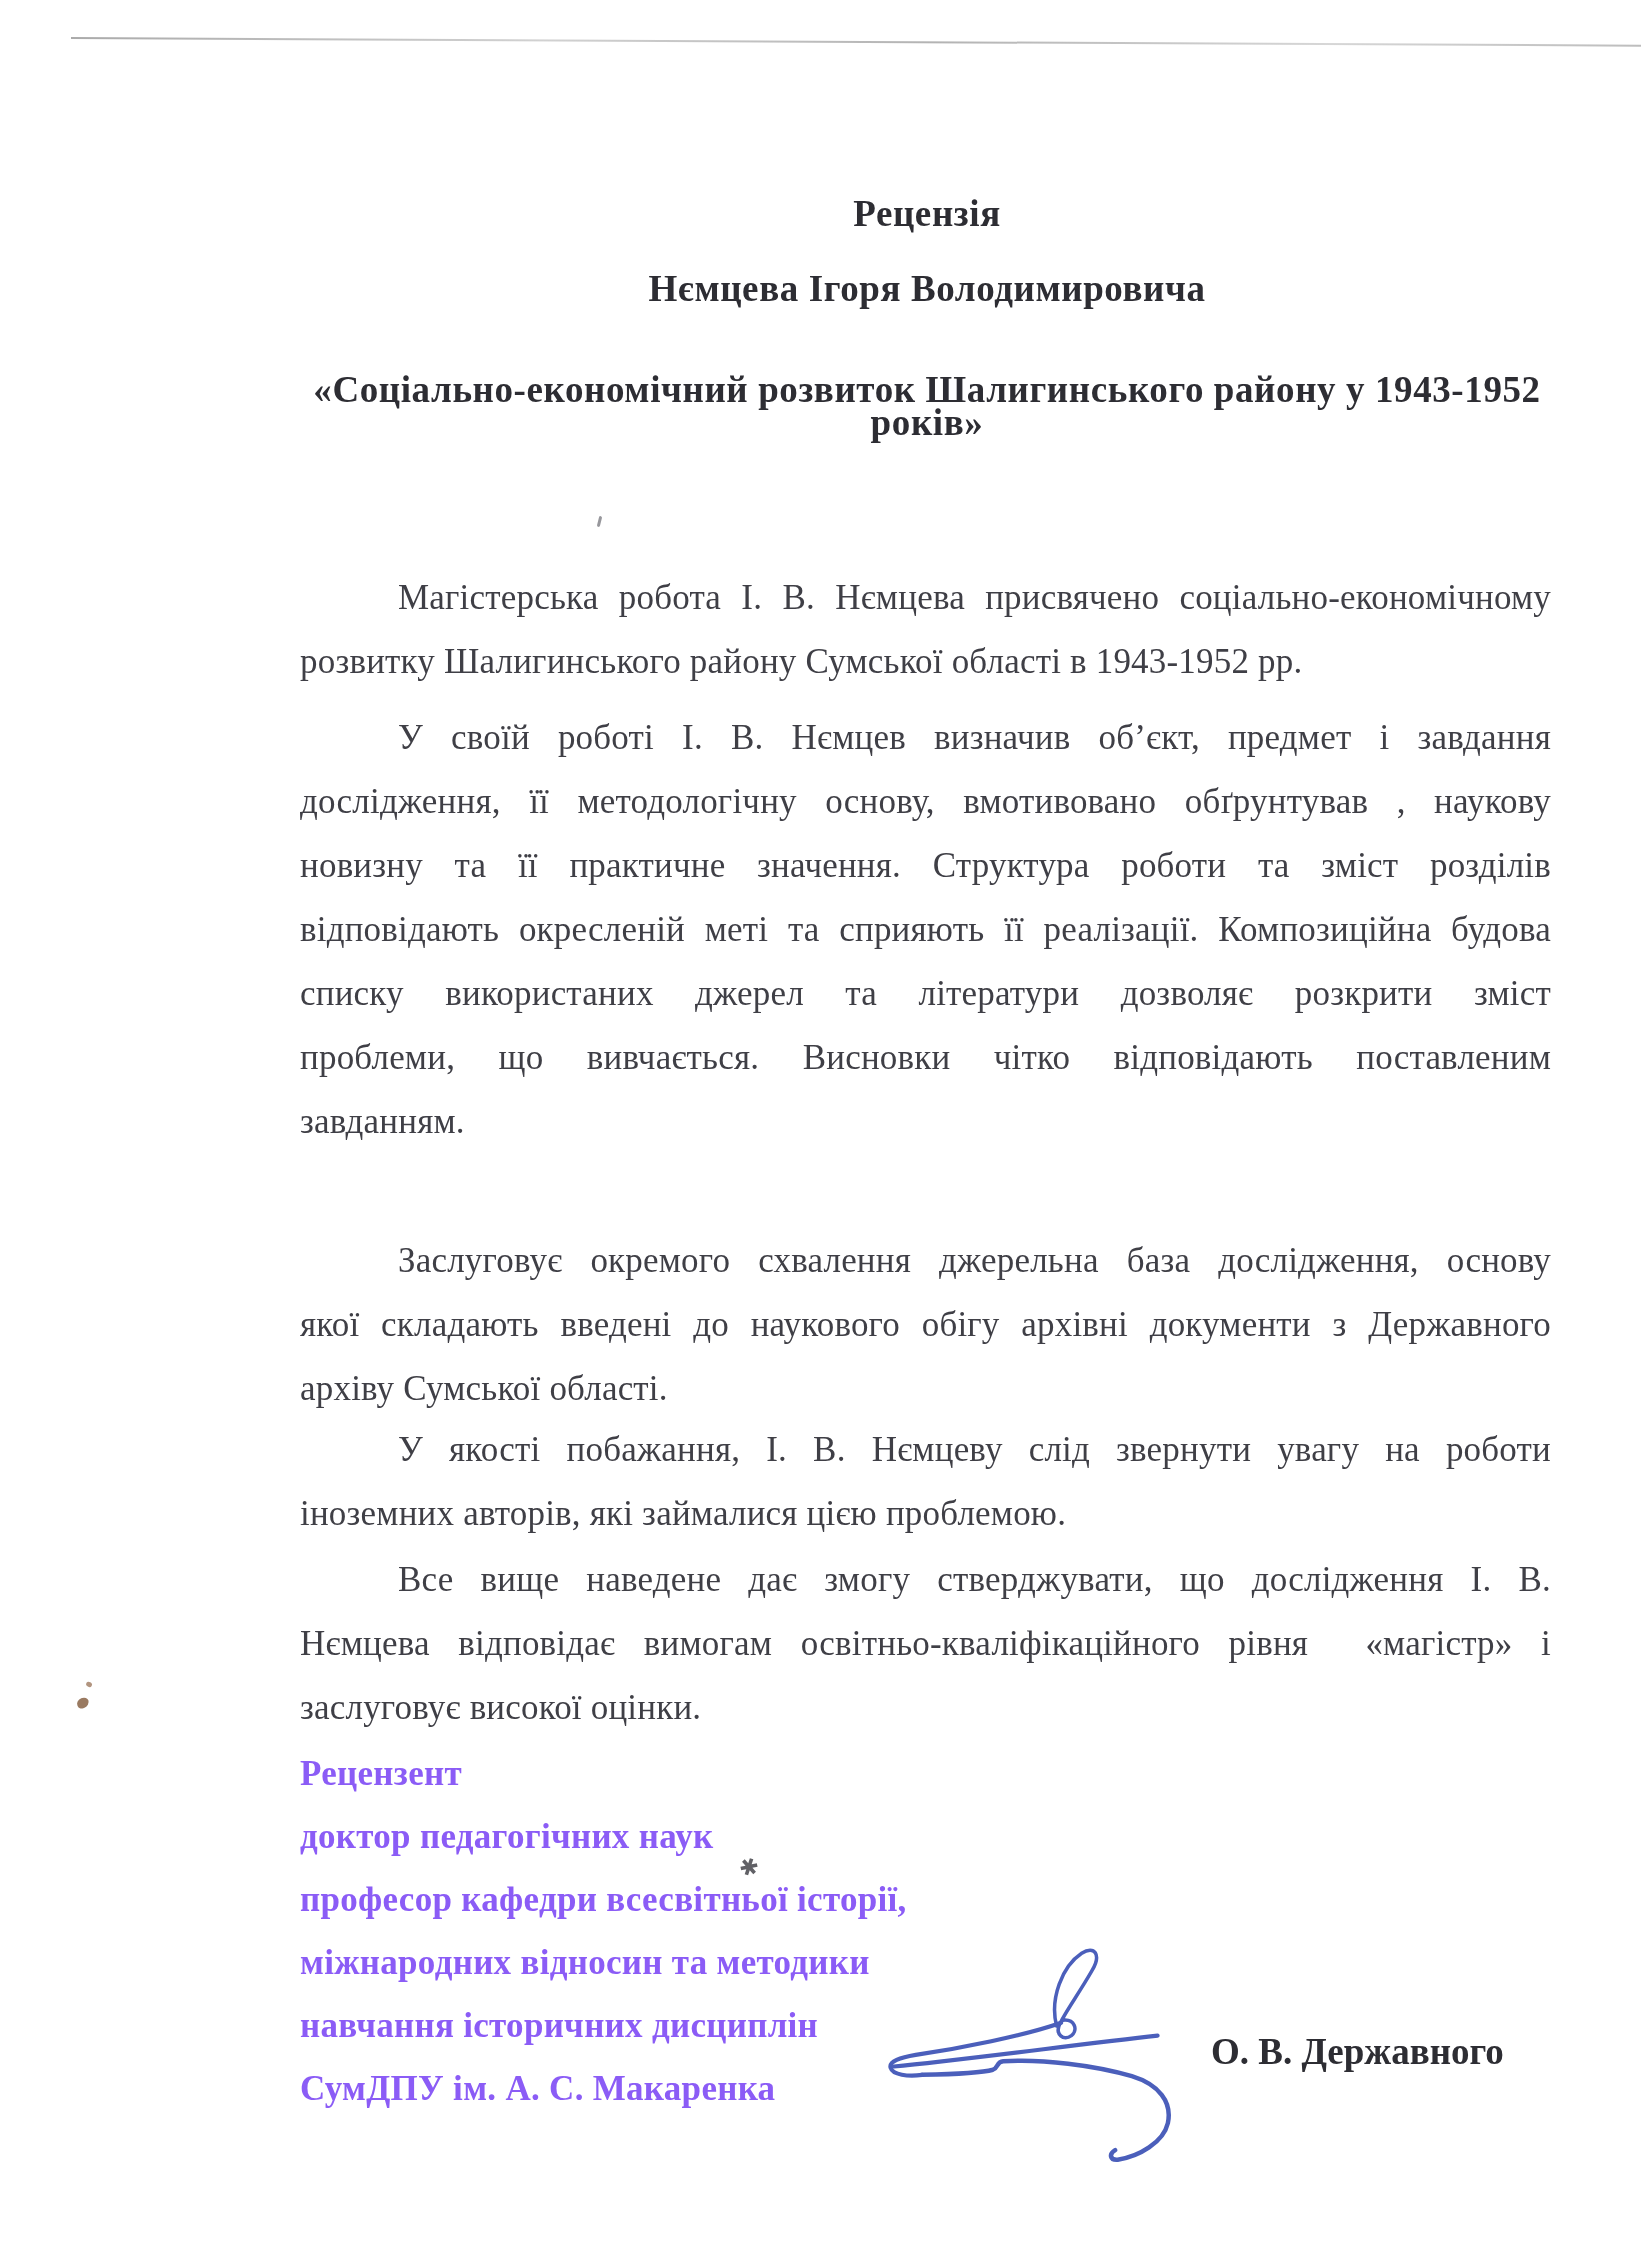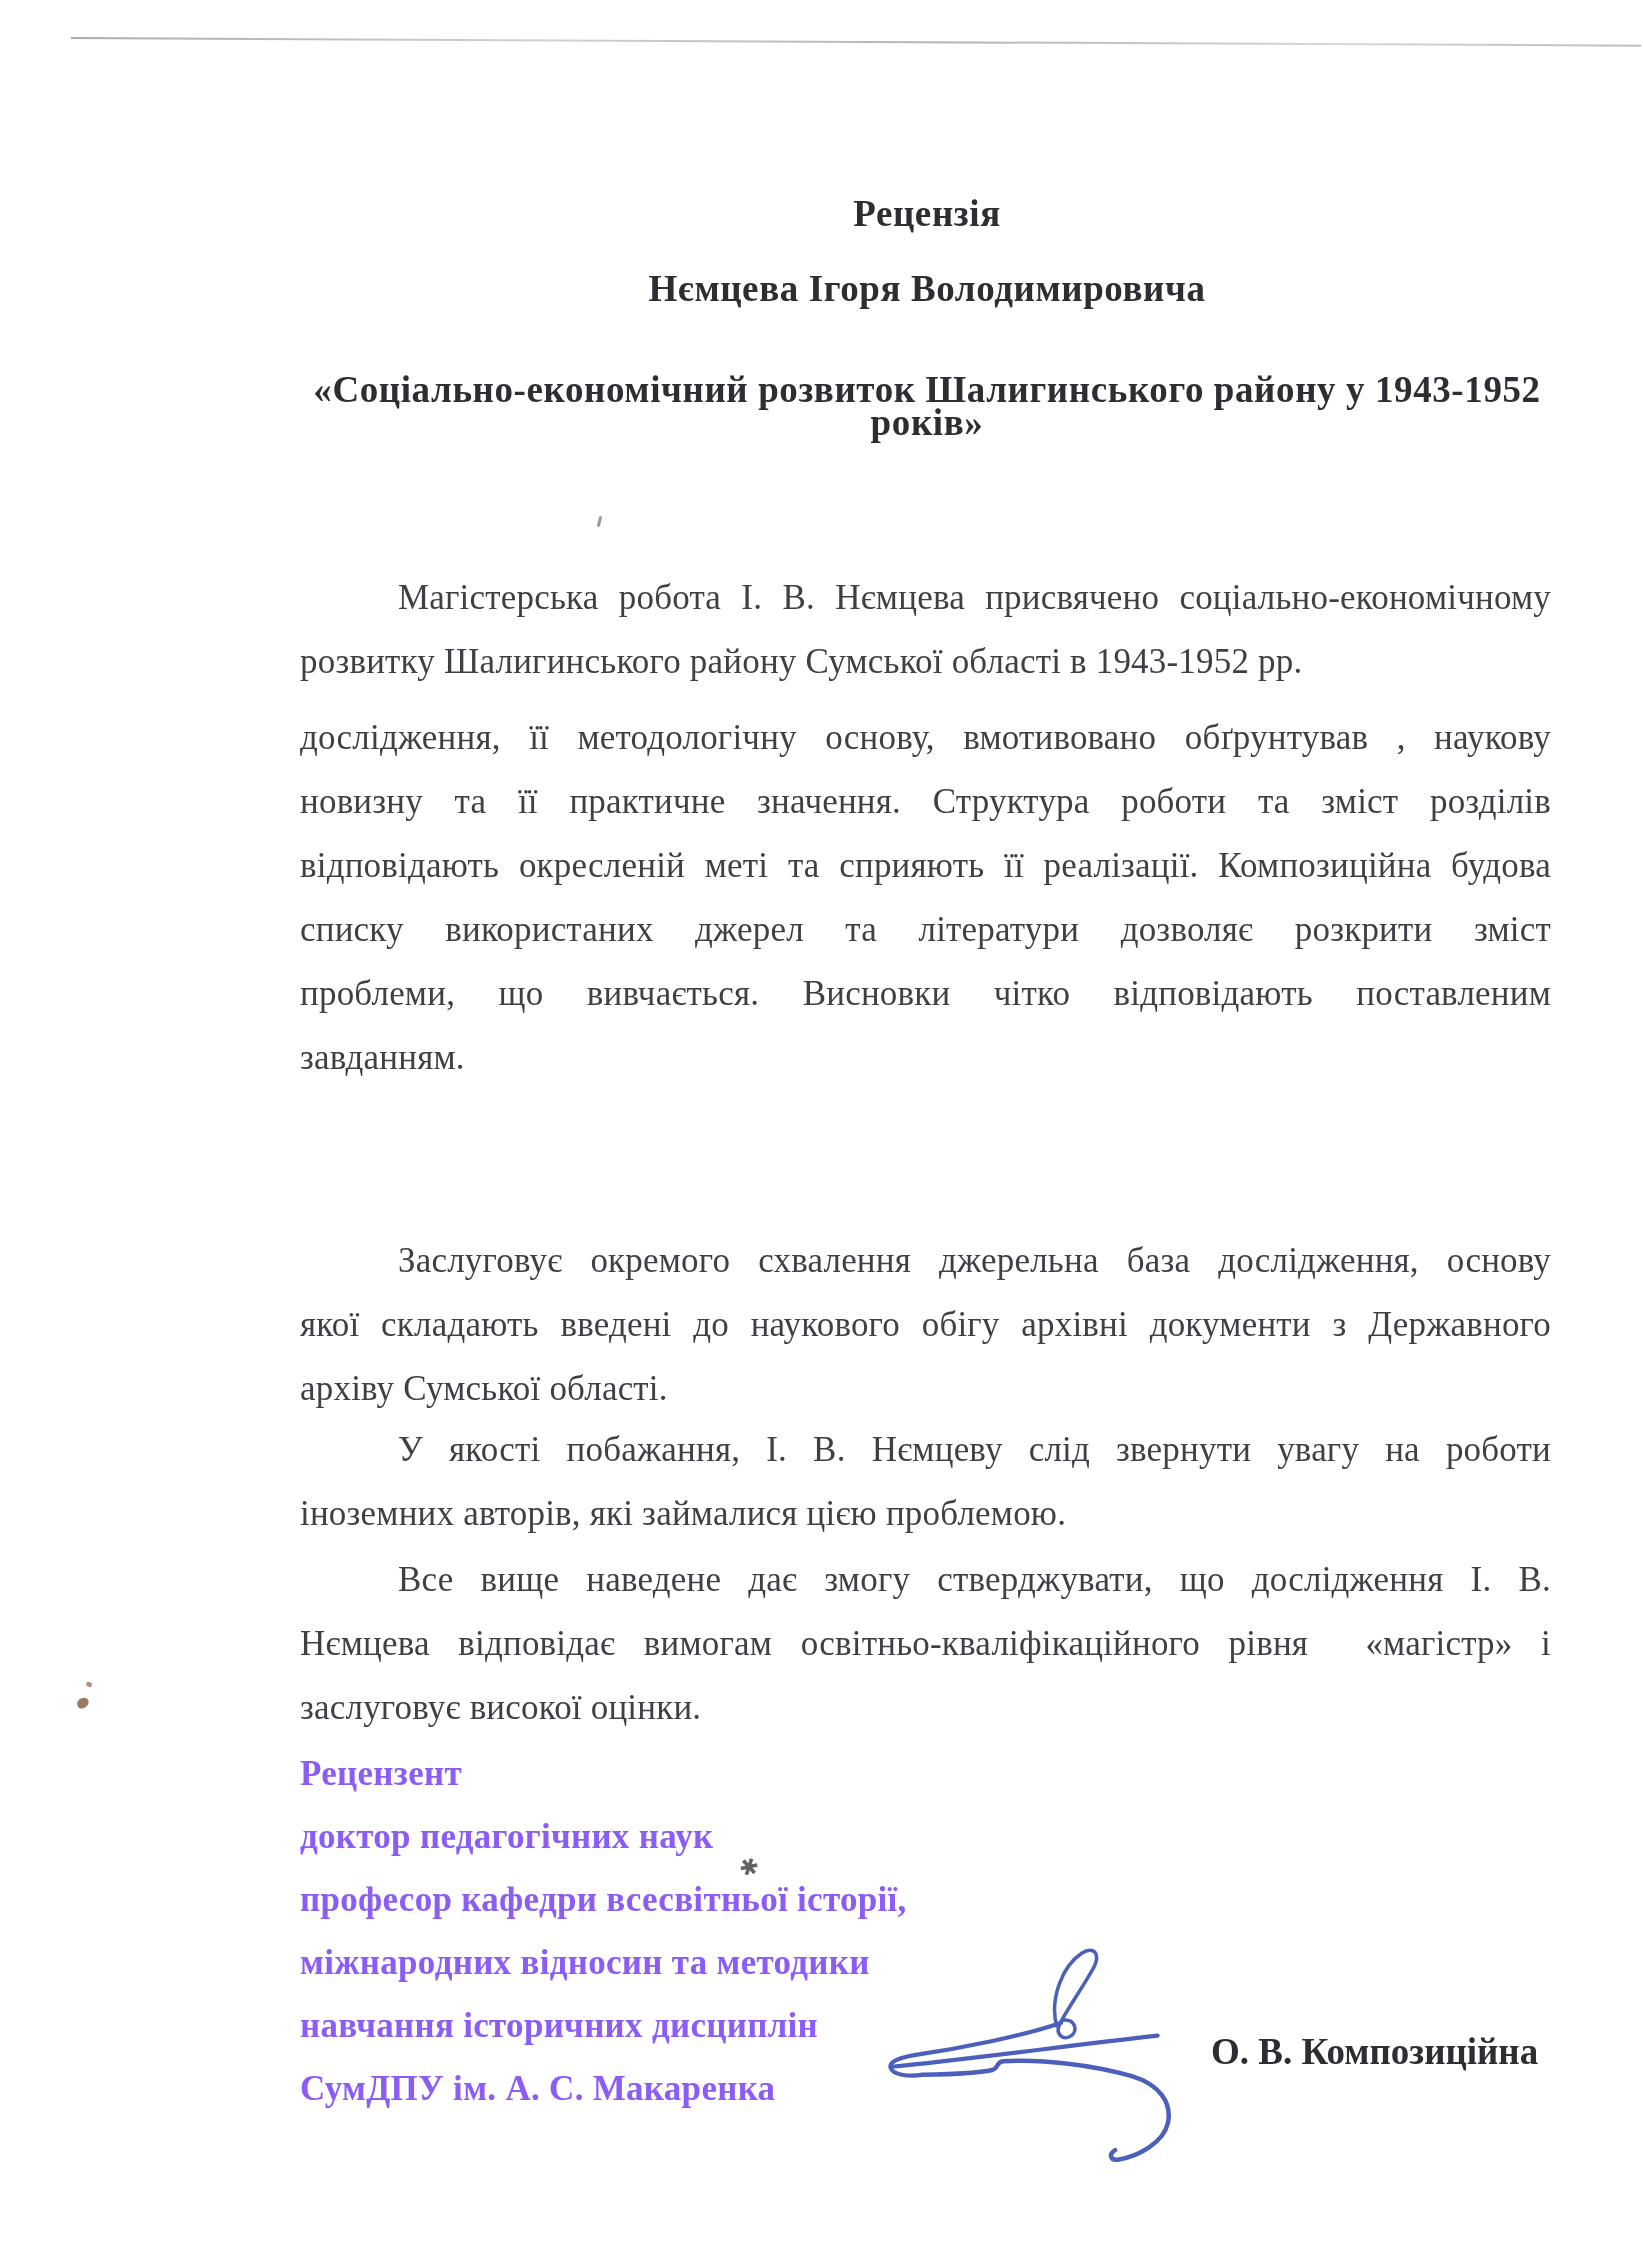--- a/index.html
+++ b/index.html
@@ -94,20 +94,21 @@
       <div class="title-line">«Соціально-економічний розвиток Шалигинського району у 1943-1952</div>
       <div class="title-line">років»</div>
     </div>
 
   <div class="para para-1">
       <div class="line indent">Магістерська робота І. В. Нємцева присвячено соціально-економічному</div>
       <div class="line last">розвитку Шалигинського району Сумської області в 1943-1952 рр.</div>
     </div>
 
   <div class="para para-2">
+      <div class="line indent">У своїй роботі І. В. Нємцев визначив об’єкт, предмет і завдання</div>
       <div class="line">дослідження, її методологічну основу, вмотивовано обґрунтував , наукову</div>
       <div class="line">новизну та її практичне значення. Структура роботи та зміст розділів</div>
       <div class="line">відповідають окресленій меті та сприяють її реалізації. Композиційна будова</div>
       <div class="line">списку використаних джерел та літератури дозволяє розкрити зміст</div>
       <div class="line">проблеми, що вивчається. Висновки чітко відповідають поставленим</div>
       <div class="line last">завданням.</div>
     </div>
 
   <div class="para para-3">
       <div class="line indent">Заслуговує окремого схвалення джерельна база дослідження, основу</div>
@@ -128,21 +129,21 @@
 
   <div class="sig-block">
       <div class="sig-line">Рецензент</div>
       <div class="sig-line">доктор педагогічних наук</div>
       <div class="sig-line">професор кафедри всесвітньої історії,</div>
       <div class="sig-line">міжнародних відносин та методики</div>
       <div class="sig-line">навчання історичних дисциплін</div>
       <div class="sig-line">СумДПУ ім. А. С. Макаренка</div>
     </div>
 
-  <div class="reviewer-name">О. В. Композиційна</div>
+  <div class="reviewer-name">О. В. Державного</div>
 
   <svg class="signature-ink" viewBox="0 0 480 370" xmlns="http://www.w3.org/2000/svg">
     <g fill="none" stroke="#4257b8" stroke-linecap="round" stroke-linejoin="round" opacity="0.95">
       <path d="M 279 143 C 268 100 288 50 318 30 C 338 17 349 32 334 57 C 314 92 292 122 284 140 C 276 156 290 167 302 158 C 313 149 307 132 289 134" stroke-width="5.5"></path>
       <path d="M 286 138 C 230 158 128 178 60 188 C 36 192 18 198 21 208 C 24 219 48 222 70 219" stroke-width="6.5"></path>
       <path d="M 26 206 C 130 196 310 172 436 158" stroke-width="6.5"></path>
       <path d="M 70 219 C 115 218 162 216 180 211 C 189 208 185 199 196 198 C 256 194 338 204 396 221 C 438 234 459 261 452 294 C 445 324 407 346 374 351 C 362 352 360 342 370 336" stroke-width="7"></path>
     </g>
   </svg>
 

